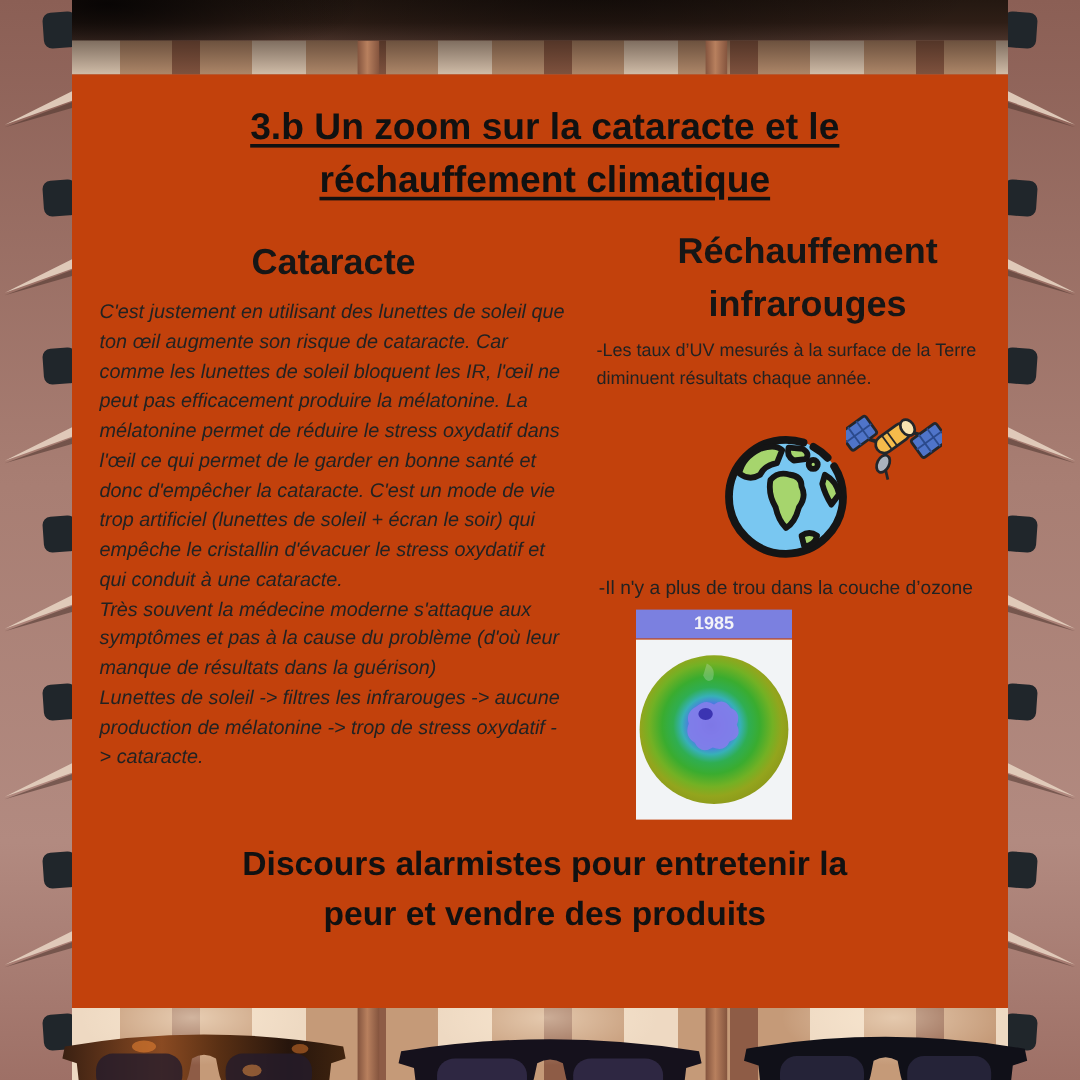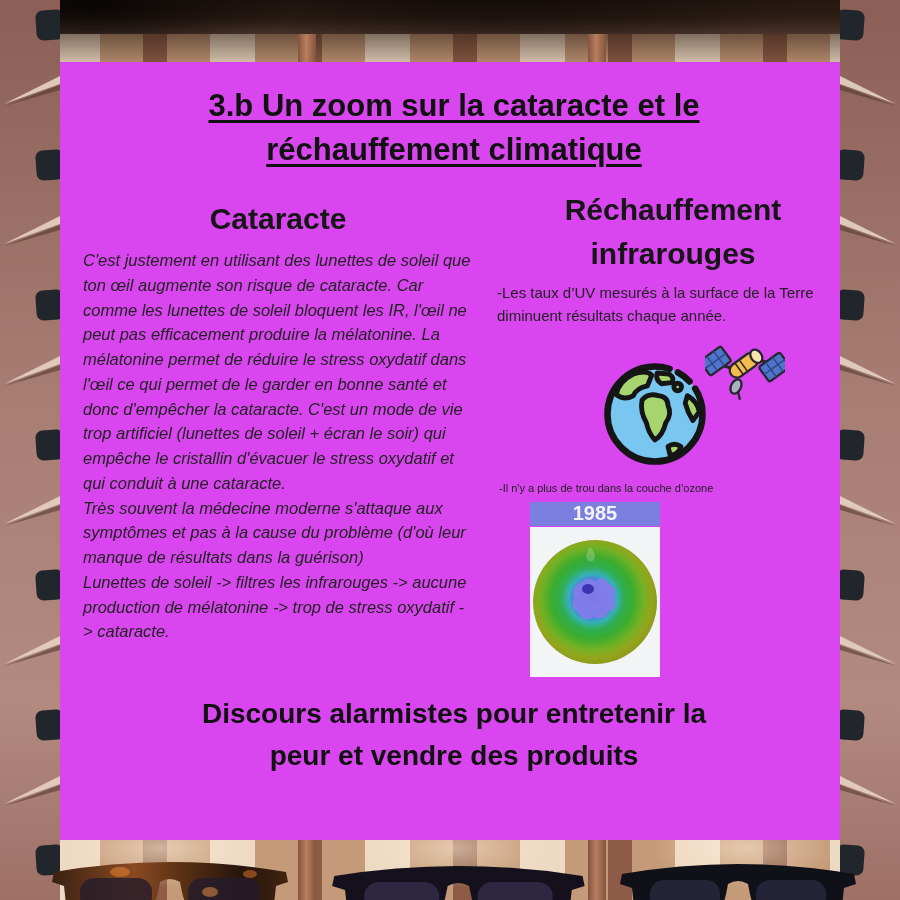--- a/index.html
+++ b/index.html
@@ -26,40 +26,40 @@
   .pillar{position:absolute;width:18px;background:linear-gradient(90deg,#84543e,#b8805e 45%,#84543e);}
   .pillar.p1{left:298px;top:34px;height:28px;}
   .pillar.p2{left:588px;top:34px;height:28px;}
   .pillar.p3{left:298px;top:840px;height:60px;}
   .pillar.p4{left:588px;top:840px;height:60px;}
   .wall{position:absolute;top:0;width:60px;height:900px;}
   .wall.left{left:0;} .wall.right{left:840px;}
 
   
   .card{position:absolute;left:60px;top:62px;width:780px;height:778px;
-        background:#d946ef;box-sizing:border-box;padding:20px 15px 0 23px;}
+        background:#c2410c;box-sizing:border-box;padding:20px 15px 0 23px;}
   .slide-title{width:640px;margin:2px auto 0;text-align:center;
      font-size:31px;font-weight:700;line-height:1.42;color:#111;
      text-decoration:underline;text-decoration-thickness:3px;text-underline-offset:4px;}
   .columns{display:flex;margin-top:6px;}
   .col-left{width:390px;flex:0 0 390px;}
   .col-left h2{margin:24px 0 12px;text-align:center;font-size:30px;font-weight:700;color:#161616;}
   .col-left p{margin:0;font-size:16.5px;line-height:1.5;color:#222;font-style:italic;}
   .col-right{flex:1;margin-left:20px;position:relative;}
   .col-right h2{width:250px;margin:10px auto 6px;text-align:center;
      font-size:30px;font-weight:700;line-height:1.45;color:#161616;}
   .uv-bullet{width:356px;margin:2px 0 0 4px;font-size:15px;line-height:1.55;color:#222;}
   .icons-area{position:relative;height:142px;margin-top:4px;}
   .earth{position:absolute;left:108px;top:28px;width:108px;height:108px;}
   .satellite{position:absolute;left:212px;top:-6px;width:80px;height:76px;}
-  .ozone-bullet{margin:8px 0 8px 6px;font-size:11px;color:#222;}
+  .ozone-bullet{margin:8px 0 8px 6px;font-size:16px;color:#222;}
   .ozone-panels{display:flex;gap:8px;margin-left:37px;}
   .panel{width:130px;}
   .panel-header{height:24px;background:#7b80e0;color:#f3f3f8;font-weight:700;
-     font-size:20px;display:flex;align-items:center;justify-content:center;}
+     font-size:15px;display:flex;align-items:center;justify-content:center;}
   .panel-body{height:150px;background:#f2f4f6;display:flex;align-items:center;justify-content:center;margin-top:1px;}
   .panel-body svg{width:128px;height:128px;}
   .footer-statement{width:520px;margin:16px auto 0;text-align:center;
      font-size:28px;font-weight:700;line-height:1.5;color:#111;}
 </style>
 </head>
 <body>
 
 <div class="stage">
 

